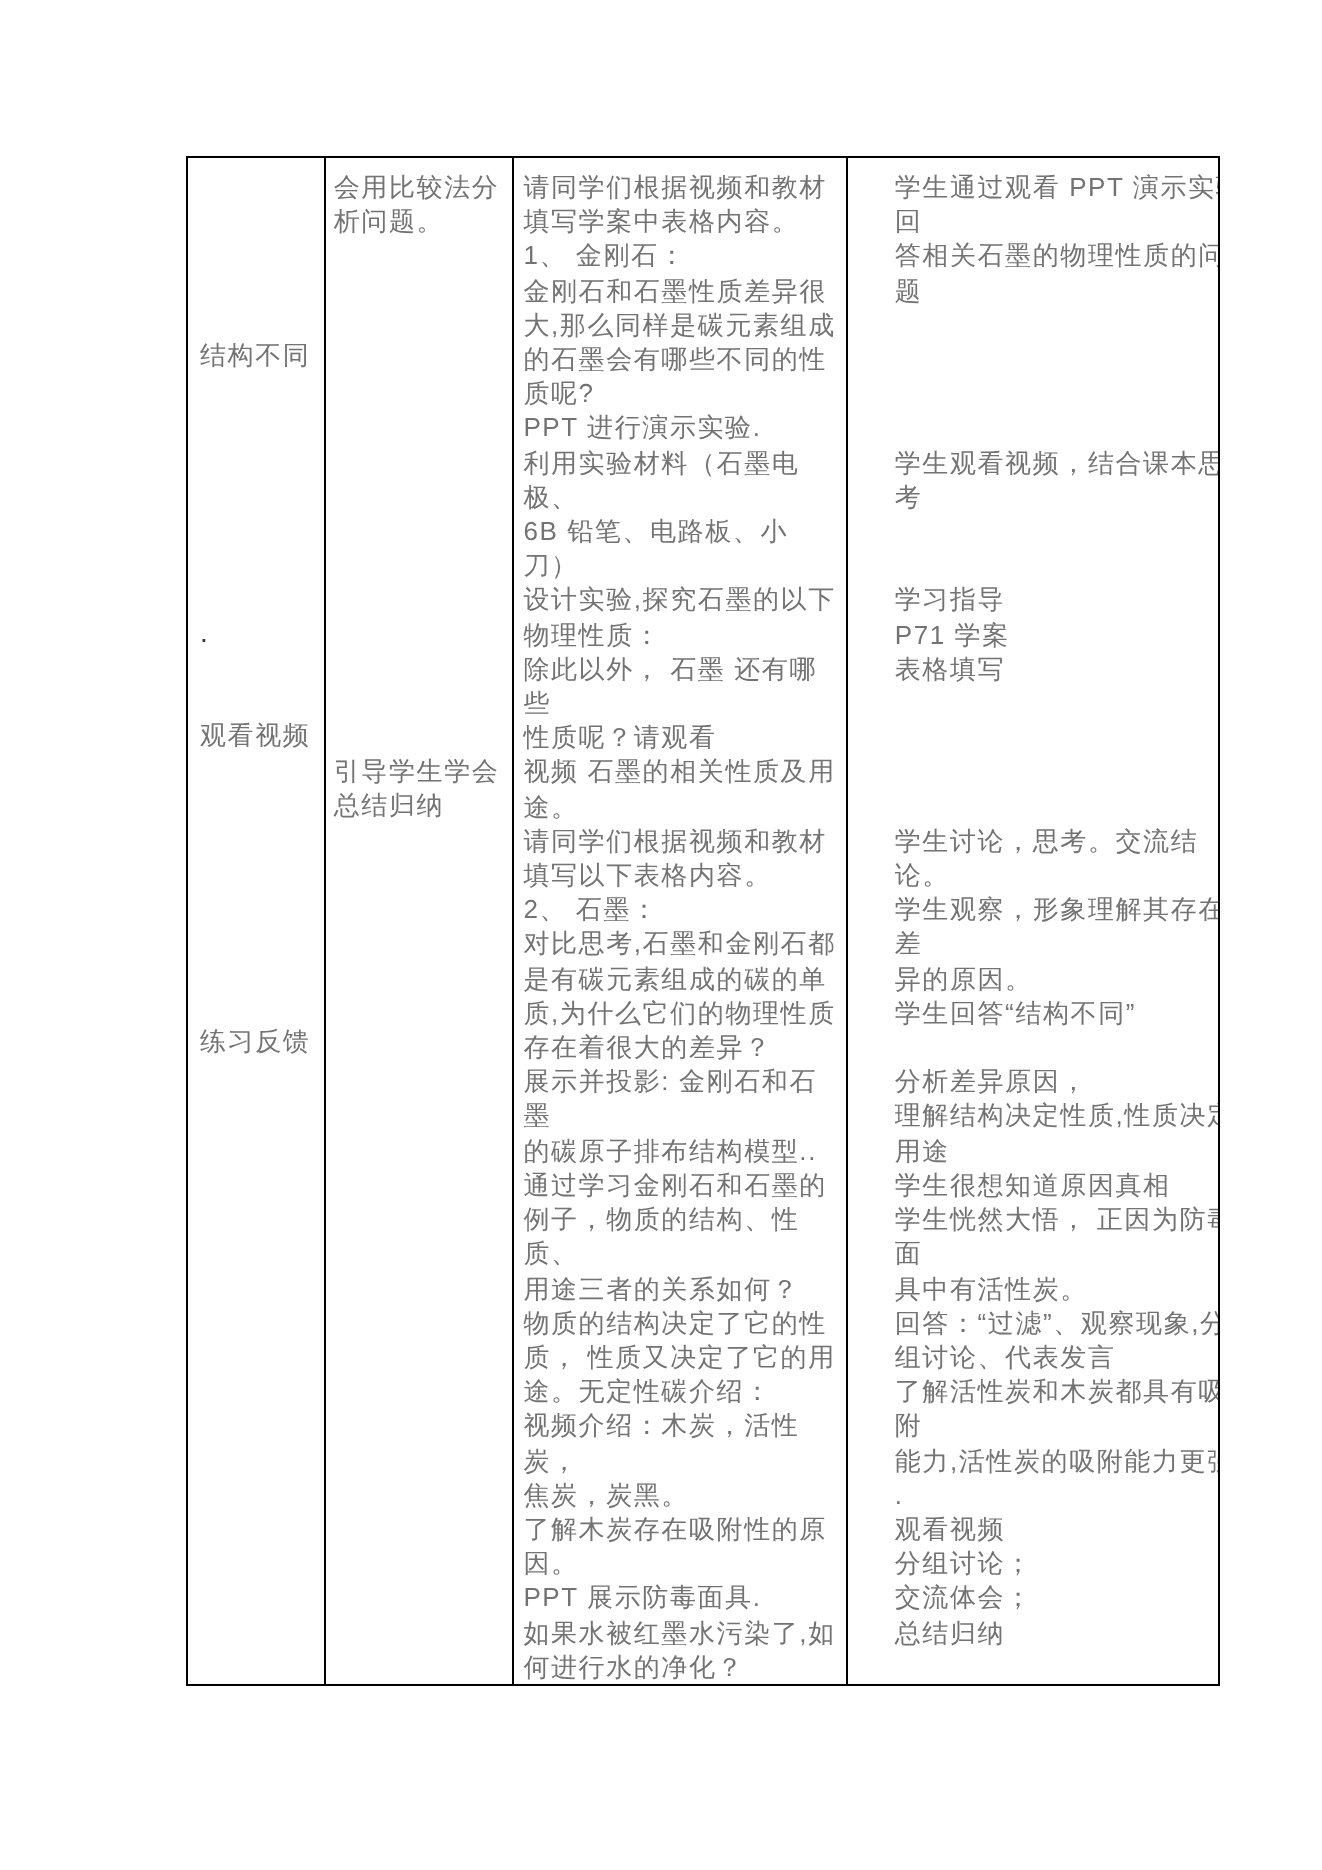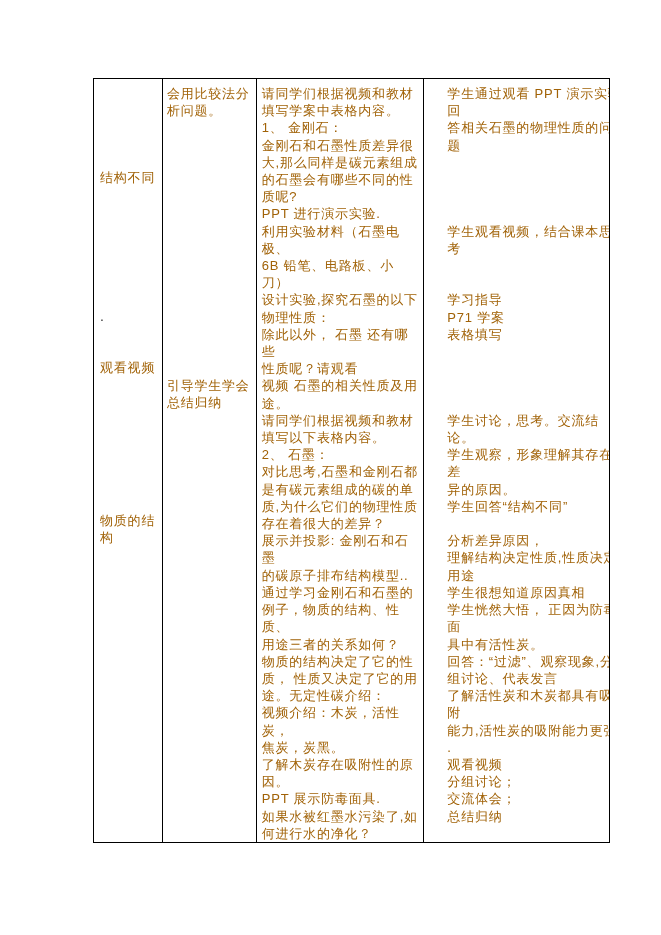--- a/index.html
+++ b/index.html
@@ -36,21 +36,21 @@
   .col-stage   { width: 69px;  }
   .col-intent  { width: 94px;  }
   .col-teacher { width: 168px; }
   .col-student { width: 186px; }
   .txt {
     position: absolute;
     font-size: 13px;
     line-height: 17.2px;
     letter-spacing: 0.8px;
     white-space: pre-line;
-    color: #a16207;
+    color: #737373;
   }
   
   .stage-1 { left: 6px; top: 90px;  }
   .stage-2 { left: 6px; top: 280px; }
   .stage-3 { left: 6px; top: 433px; }
   .stray-dot {
     position: absolute;
     left: 6px;
     top: 230px;
     font-size: 14px;
@@ -68,21 +68,21 @@
 </style>
 </head>
 <body>
 
 <div class="doc-table">
 
   <div class="col col-stage">
     <span class="txt stage-1">结构不同</span>
     <span class="stray-dot">.</span>
     <span class="txt stage-2">观看视频</span>
-    <span class="txt stage-3">物质的结构</span>
+    <span class="txt stage-3">练习反馈</span>
   </div>
 
   <div class="col col-intent">
     <span class="txt intent-1">会用比较法分
 析问题。</span>
     <span class="txt intent-2">引导学生学会
 总结归纳</span>
   </div>
 
   <div class="col col-teacher">

